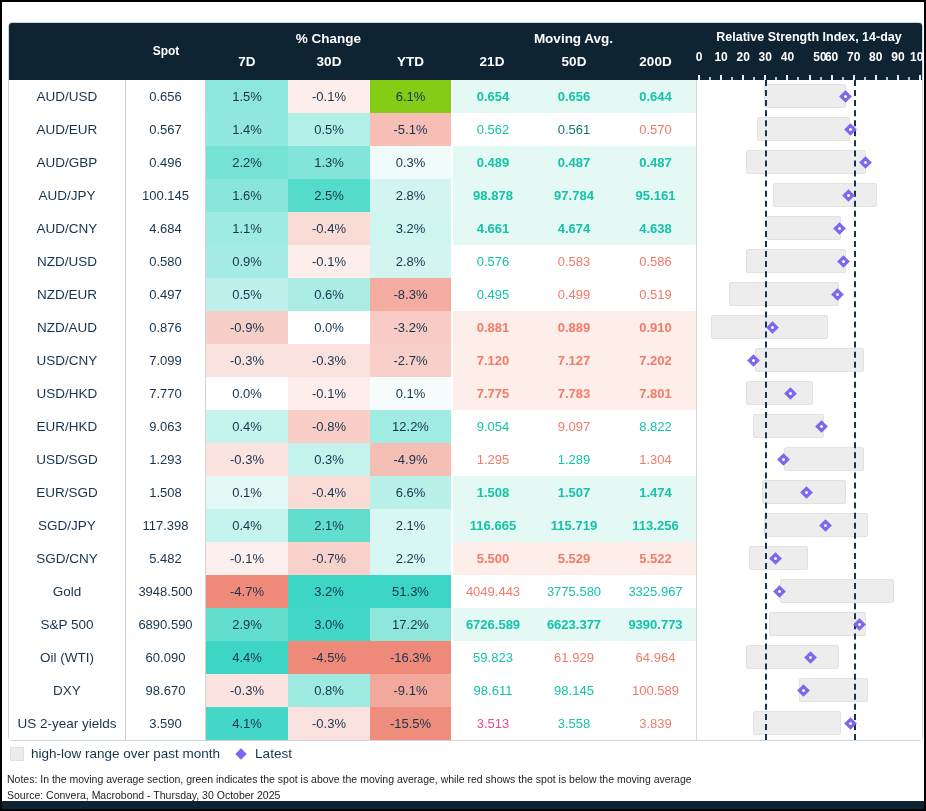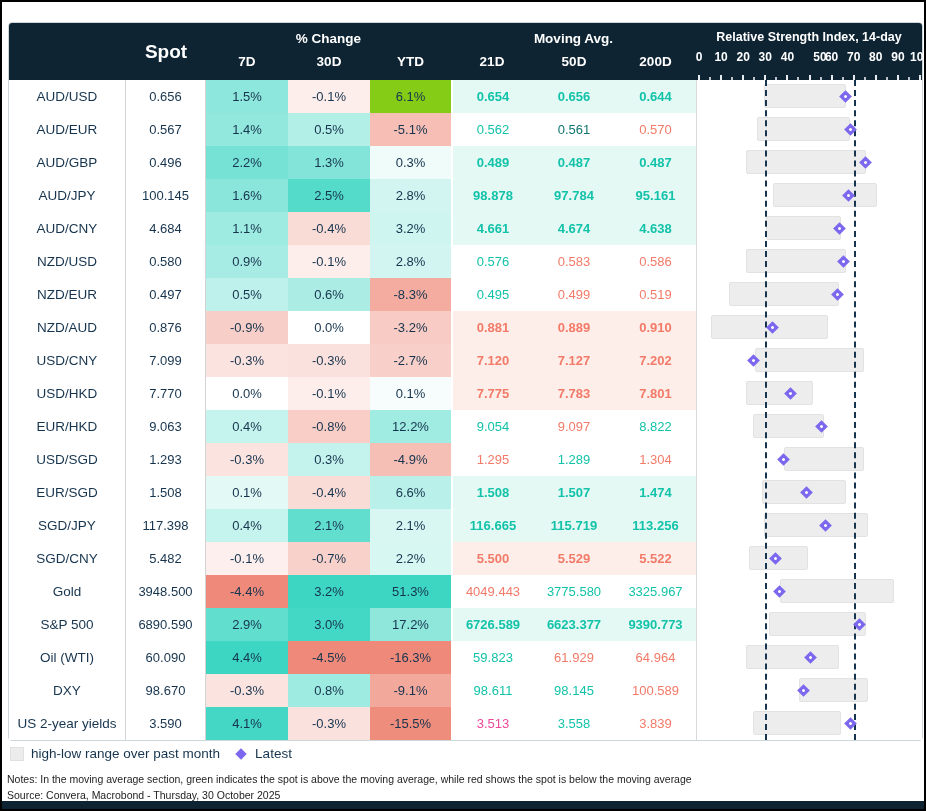--- a/index.html
+++ b/index.html
@@ -8,21 +8,21 @@
     border:2px solid #000;box-sizing:border-box;overflow:hidden;
     font-family:"Liberation Sans",sans-serif;
   }
   .table{position:absolute;top:20px;left:6px;width:913px;border:1px solid #cfd6da;border-radius:4px;box-sizing:content-box;}
   .thead{height:57px;background:#0e2433;display:flex;color:#fff;font-weight:700;border-radius:3px 3px 0 0;}
   .col-label{width:117px;}
   .col-spot{width:80px;}
   .col-pgroup{width:245px;}
   .col-magroup{width:245px;}
   .col-rsi{width:226px;position:relative;}
-  .h-spot{line-height:57px;text-align:center;font-size:19px;}
+  .h-spot{line-height:57px;text-align:center;font-size:12px;}
   .h-group-title{height:27px;line-height:31px;text-align:center;font-size:13.5px;}
   .h-sub{display:flex;height:30px;font-size:13.5px;}
   .h-sub span{width:82px;text-align:center;line-height:24px;}
   .h-sub span:last-child{width:81px;}
   .h-rsi-title{height:24px;line-height:29px;text-align:center;font-size:12.5px;white-space:nowrap;}
   .axis{position:absolute;left:0;right:0;top:24px;bottom:0;}
   .axis-num{position:absolute;top:3px;transform:translateX(-50%);font-size:12px;font-weight:700;}
   .axis-tick{position:absolute;bottom:0;width:2px;height:5px;background:#e8edf1;transform:translateX(-50%);}
   .axis-tick.minor{height:3px;opacity:.8;}
   .tbody{position:relative;background:#fff;}
@@ -330,21 +330,21 @@
     <div class="c ma200" style="background: rgb(253, 238, 234); color: rgb(242, 122, 104); font-weight: 700;">5.522</div>
     <div class="c rsi">
       <div class="rsi-bar" style="left: 51.62px; width: 59.67px;"></div>
       <div class="rsi-diamond" style="left: 73.64px; background: rgb(123, 104, 238);"></div>
     </div>
   </div>
 
   <div class="trow">
     <div class="c label">Gold</div>
     <div class="c spot">3948.500</div>
-    <div class="c p7" style="background: rgb(239, 138, 122);">-4.4%</div>
+    <div class="c p7" style="background: rgb(239, 138, 122);">-4.7%</div>
     <div class="c p30" style="background: rgb(61, 214, 195);">3.2%</div>
     <div class="c pytd" style="background: rgb(61, 214, 195);">51.3%</div>
     <div class="c ma21" style="background: rgb(255, 255, 255); color: rgb(242, 122, 104);">4049.443</div>
     <div class="c ma50" style="background: rgb(255, 255, 255); color: rgb(19, 195, 169);">3775.580</div>
     <div class="c ma200" style="background: rgb(255, 255, 255); color: rgb(19, 195, 169);">3325.967</div>
     <div class="c rsi">
       <div class="rsi-bar" style="left: 82.56px; width: 114.92px;"></div>
       <div class="rsi-diamond" style="left: 78.06px; background: rgb(123, 104, 238);"></div>
     </div>
   </div>

